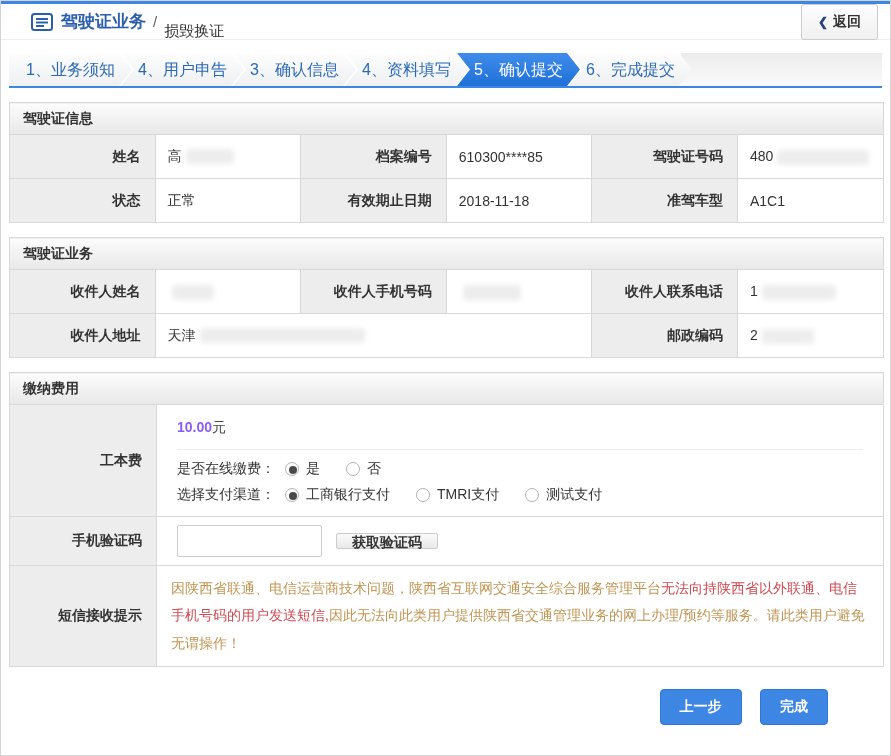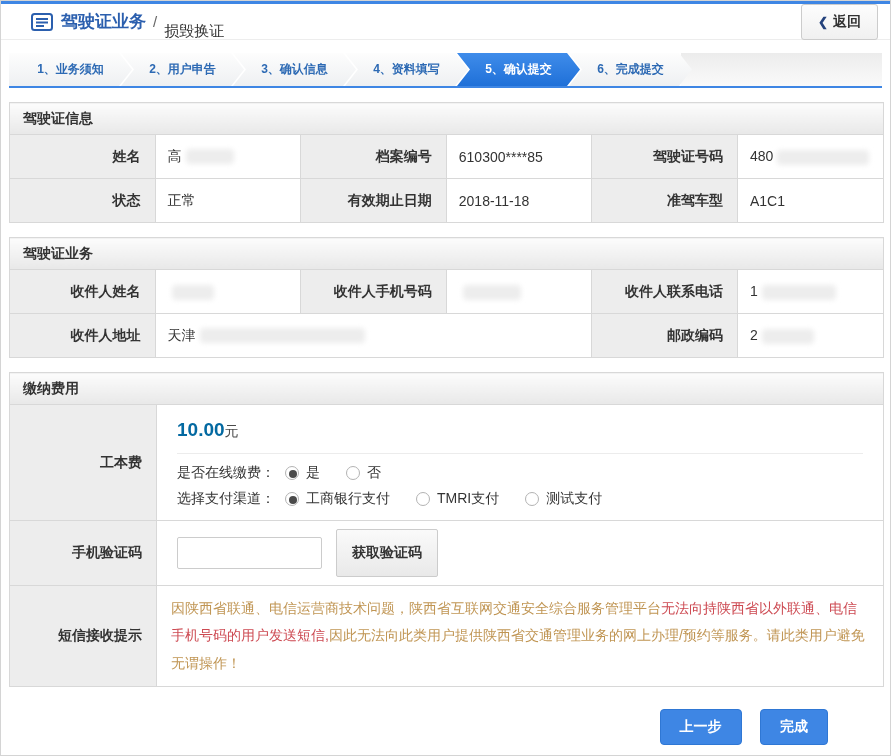--- a/index.html
+++ b/index.html
@@ -24,21 +24,21 @@
   }
   .back-chev { font-size:12px; color:#24427c; }
 
   
   .stepbar {
     display:flex; margin:13px 8px 0 8px; height:35px; background:#fff;
     border-bottom:2px solid #3e86e4;
   }
   .step {
     position:relative; width:123px; flex:none; line-height:33px; text-align:center;
-    font-size:12px; font-weight:bold; color:#2d6ab4; cursor:pointer;
+    font-size:16px; font-weight:normal; color:#2d6ab4; cursor:pointer;
     background:linear-gradient(180deg,#fdfdfd,#eef0f2);
     clip-path:polygon(0 0, calc(100% - 13px) 0, 100% 50%, calc(100% - 13px) 100%, 0 100%, 13px 50%);
   }
   .step.first { clip-path:polygon(0 0, calc(100% - 13px) 0, 100% 50%, calc(100% - 13px) 100%, 0 100%); }
   .step + .step { margin-left:-11px; }
   .step:nth-child(1){z-index:7}.step:nth-child(2){z-index:6}.step:nth-child(3){z-index:5}
   .step:nth-child(4){z-index:4}.step:nth-child(5){z-index:3}.step:nth-child(6){z-index:2}
   .step.active { background:linear-gradient(180deg,#3f8cea,#1f70d8); color:#fff; z-index:8; }
   .step-tail { flex:1; background:linear-gradient(180deg,#ececec,#fafafa); margin-left:-11px; z-index:1; }
 
@@ -51,37 +51,37 @@
   }
   .lbl { background:#ededed; text-align:right; padding-right:14px; font-weight:bold; height:44px; }
   .val { background:#fff; text-align:left; padding-left:12px; }
   .blur {
     display:inline-block; height:15px; border-radius:4px; vertical-align:middle;
     background:#ededed; filter:blur(2.5px); margin-left:4px;
   }
 
   
   .fee-tbl .lbl { width:147px; }
-  .fee-amt { font-size:19px; font-weight:bold; color:#0369a1; }
+  .fee-amt { font-size:14px; font-weight:bold; color:#8b5cf6; }
   .fee-cur { font-size:14px; color:#4a4a4a; }
   .fee-note { font-size:13px; color:#ef3b42; margin-left:4px; }
   .fee-main { padding:14px 0 12px 20px; }
   .fee-divider { border-top:1px solid #ececec; margin:12px 20px 10px 0; }
   .pay-row { display:flex; align-items:center; font-size:14px; color:#333; margin-top:8px; }
   .pay-cap { margin-right:10px; }
   .radio-opt { display:inline-flex; align-items:center; margin-right:26px; cursor:pointer; }
   .radio {
     width:14px; height:14px; border:1px solid #b3b3b3; border-radius:50%; background:#fff;
     display:inline-block; margin-right:7px; flex:none;
   }
   .radio.checked::after { content:''; display:block; width:8px; height:8px; margin:3px; background:#4a4a4a; border-radius:50%; }
   .code-cell { padding:8px 0 8px 20px; }
   .code-input { width:145px; height:32px; border:1px solid #ccc; border-radius:2px; padding:0 8px; font-size:14px; vertical-align:middle; }
   .code-btn {
-    height:48px; margin-left:10px; padding:0 15px; vertical-align:middle; cursor:pointer;
+    height:16px; margin-left:10px; padding:0 15px; vertical-align:middle; cursor:pointer;
     border:1px solid #ccc; border-radius:2px; background:linear-gradient(180deg,#fafafa,#e9e9e9);
     font-size:14px; font-weight:bold; color:#333;
   }
   .tip-cell { padding:9px 14px 9px 14px; line-height:1.95; font-size:14px; }
   .tip-tan { color:#c09553; }
   .tip-red { color:#cd4a52; }
 
   
   .footer { margin-top:22px; padding-right:62px; text-align:right; }
   .blue-btn {
@@ -107,21 +107,21 @@
     <span class="hdr-sub">损毁换证</span>
     <span class="spacer"></span>
     <button class="back-btn">
       <span class="back-chev">❮</span>
       <span>返回</span>
     </button>
   </div>
 
   <div class="stepbar">
     <div class="step first">1、业务须知</div>
-    <div class="step">2、用户申告</div>
+    <div class="step">4、用户申告</div>
     <div class="step">3、确认信息</div>
     <div class="step">4、资料填写</div>
     <div class="step active">5、确认提交</div>
     <div class="step">6、完成提交</div>
     <div class="step-tail"></div>
   </div>
 
   <table class="tbl">
     <colgroup>
         <col style="width:16.66%">

